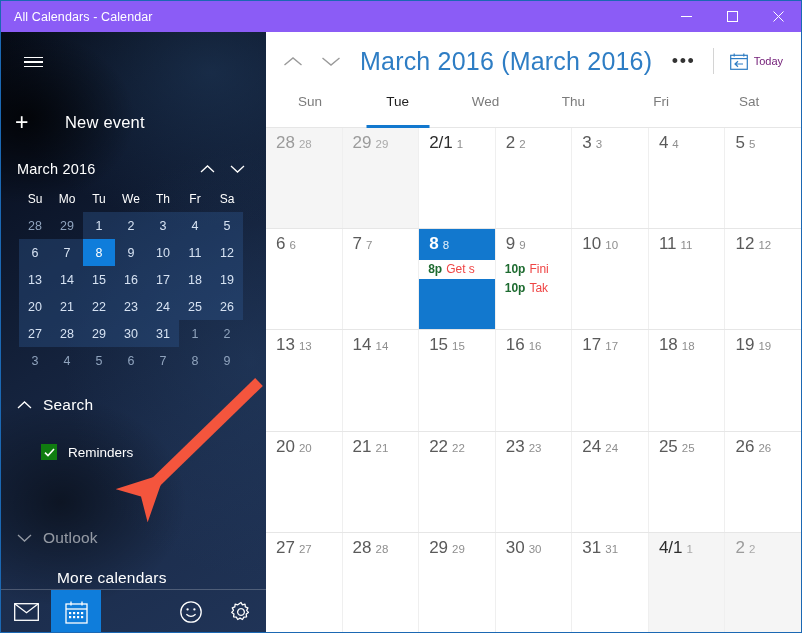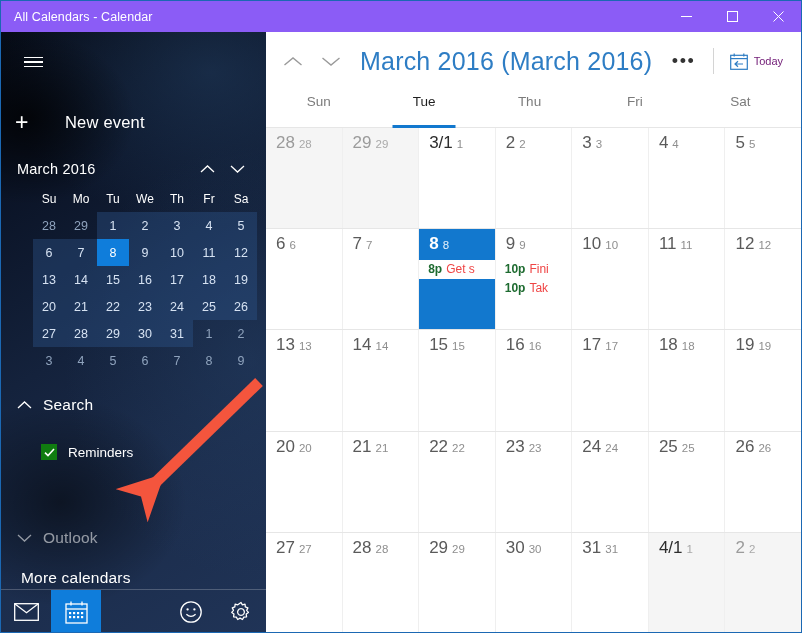--- a/index.html
+++ b/index.html
@@ -95,21 +95,21 @@
   }
   .mini-month {
     font-size: 14.5px; font-weight: 300; color: #ffffff;
     flex: 1; letter-spacing: .2px;
   }
   .mini-nav {
     width: 30px; height: 26px;
     display: flex; align-items: center; justify-content: center;
   }
   .mini-grid {
-    padding: 0 14px 0 32px;
+    padding: 0 14px 0 18px;
     position: relative;
   }
   .mini-row { display: flex; }
   .mini-cell {
     width: 32px; height: 27px; flex: 0 0 32px;
     display: flex; align-items: center; justify-content: center;
     font-size: 12.5px; font-weight: 300;
     color: #cbd7e8;
     position: relative;
   }
@@ -147,21 +147,21 @@
     font-size: 13.5px; font-weight: 300; color: #ffffff;
   }
   .sb-section.clipped {
     position: absolute; left: 0; bottom: 86px;
     height: 20px; margin: 0; overflow: hidden;
     opacity: .55;
   }
   .sb-section.clipped .sb-label { font-size: 15.5px; }
   .more-calendars {
     position: absolute; left: 0; bottom: 47px;
-    padding-left: 20px;
+    padding-left: 56px;
     font-size: 15.5px; font-weight: 300; color: #ffffff;
     letter-spacing: .2px;
   }
 
   
   .sb-bottom {
     position: absolute; left: 0; bottom: 0;
     width: 265px; height: 45px;
     border-top: 1px solid rgba(255,255,255,.22);
     display: flex; align-items: stretch;
@@ -525,20 +525,21 @@
               </svg>
             </span>
             <span>Today</span>
           </div>
         </div>
       </div>
 
       <div class="dow-row" id="main-dow">
           <div class="dow-cell">Sun</div>
           <div class="dow-cell sel">Tue</div>
+          <div class="dow-cell">Wed</div>
           <div class="dow-cell">Thu</div>
           <div class="dow-cell">Fri</div>
           <div class="dow-cell">Sat</div>
         </div>
 
       <div class="grid-wrap" id="main-weeks">
           <div class="week-row">
             <div class="day-cell outside">
               <div class="day-nums">
                 <span class="num-main">28</span>
@@ -546,21 +547,21 @@
               </div>
             </div>
             <div class="day-cell outside">
               <div class="day-nums">
                 <span class="num-main">29</span>
                 <span class="num-sub">29</span>
               </div>
             </div>
             <div class="day-cell firstday">
               <div class="day-nums">
-                <span class="num-main">3/1</span>
+                <span class="num-main">2/1</span>
                 <span class="num-sub">1</span>
               </div>
             </div>
             <div class="day-cell">
               <div class="day-nums">
                 <span class="num-main">2</span>
                 <span class="num-sub">2</span>
               </div>
             </div>
             <div class="day-cell">

